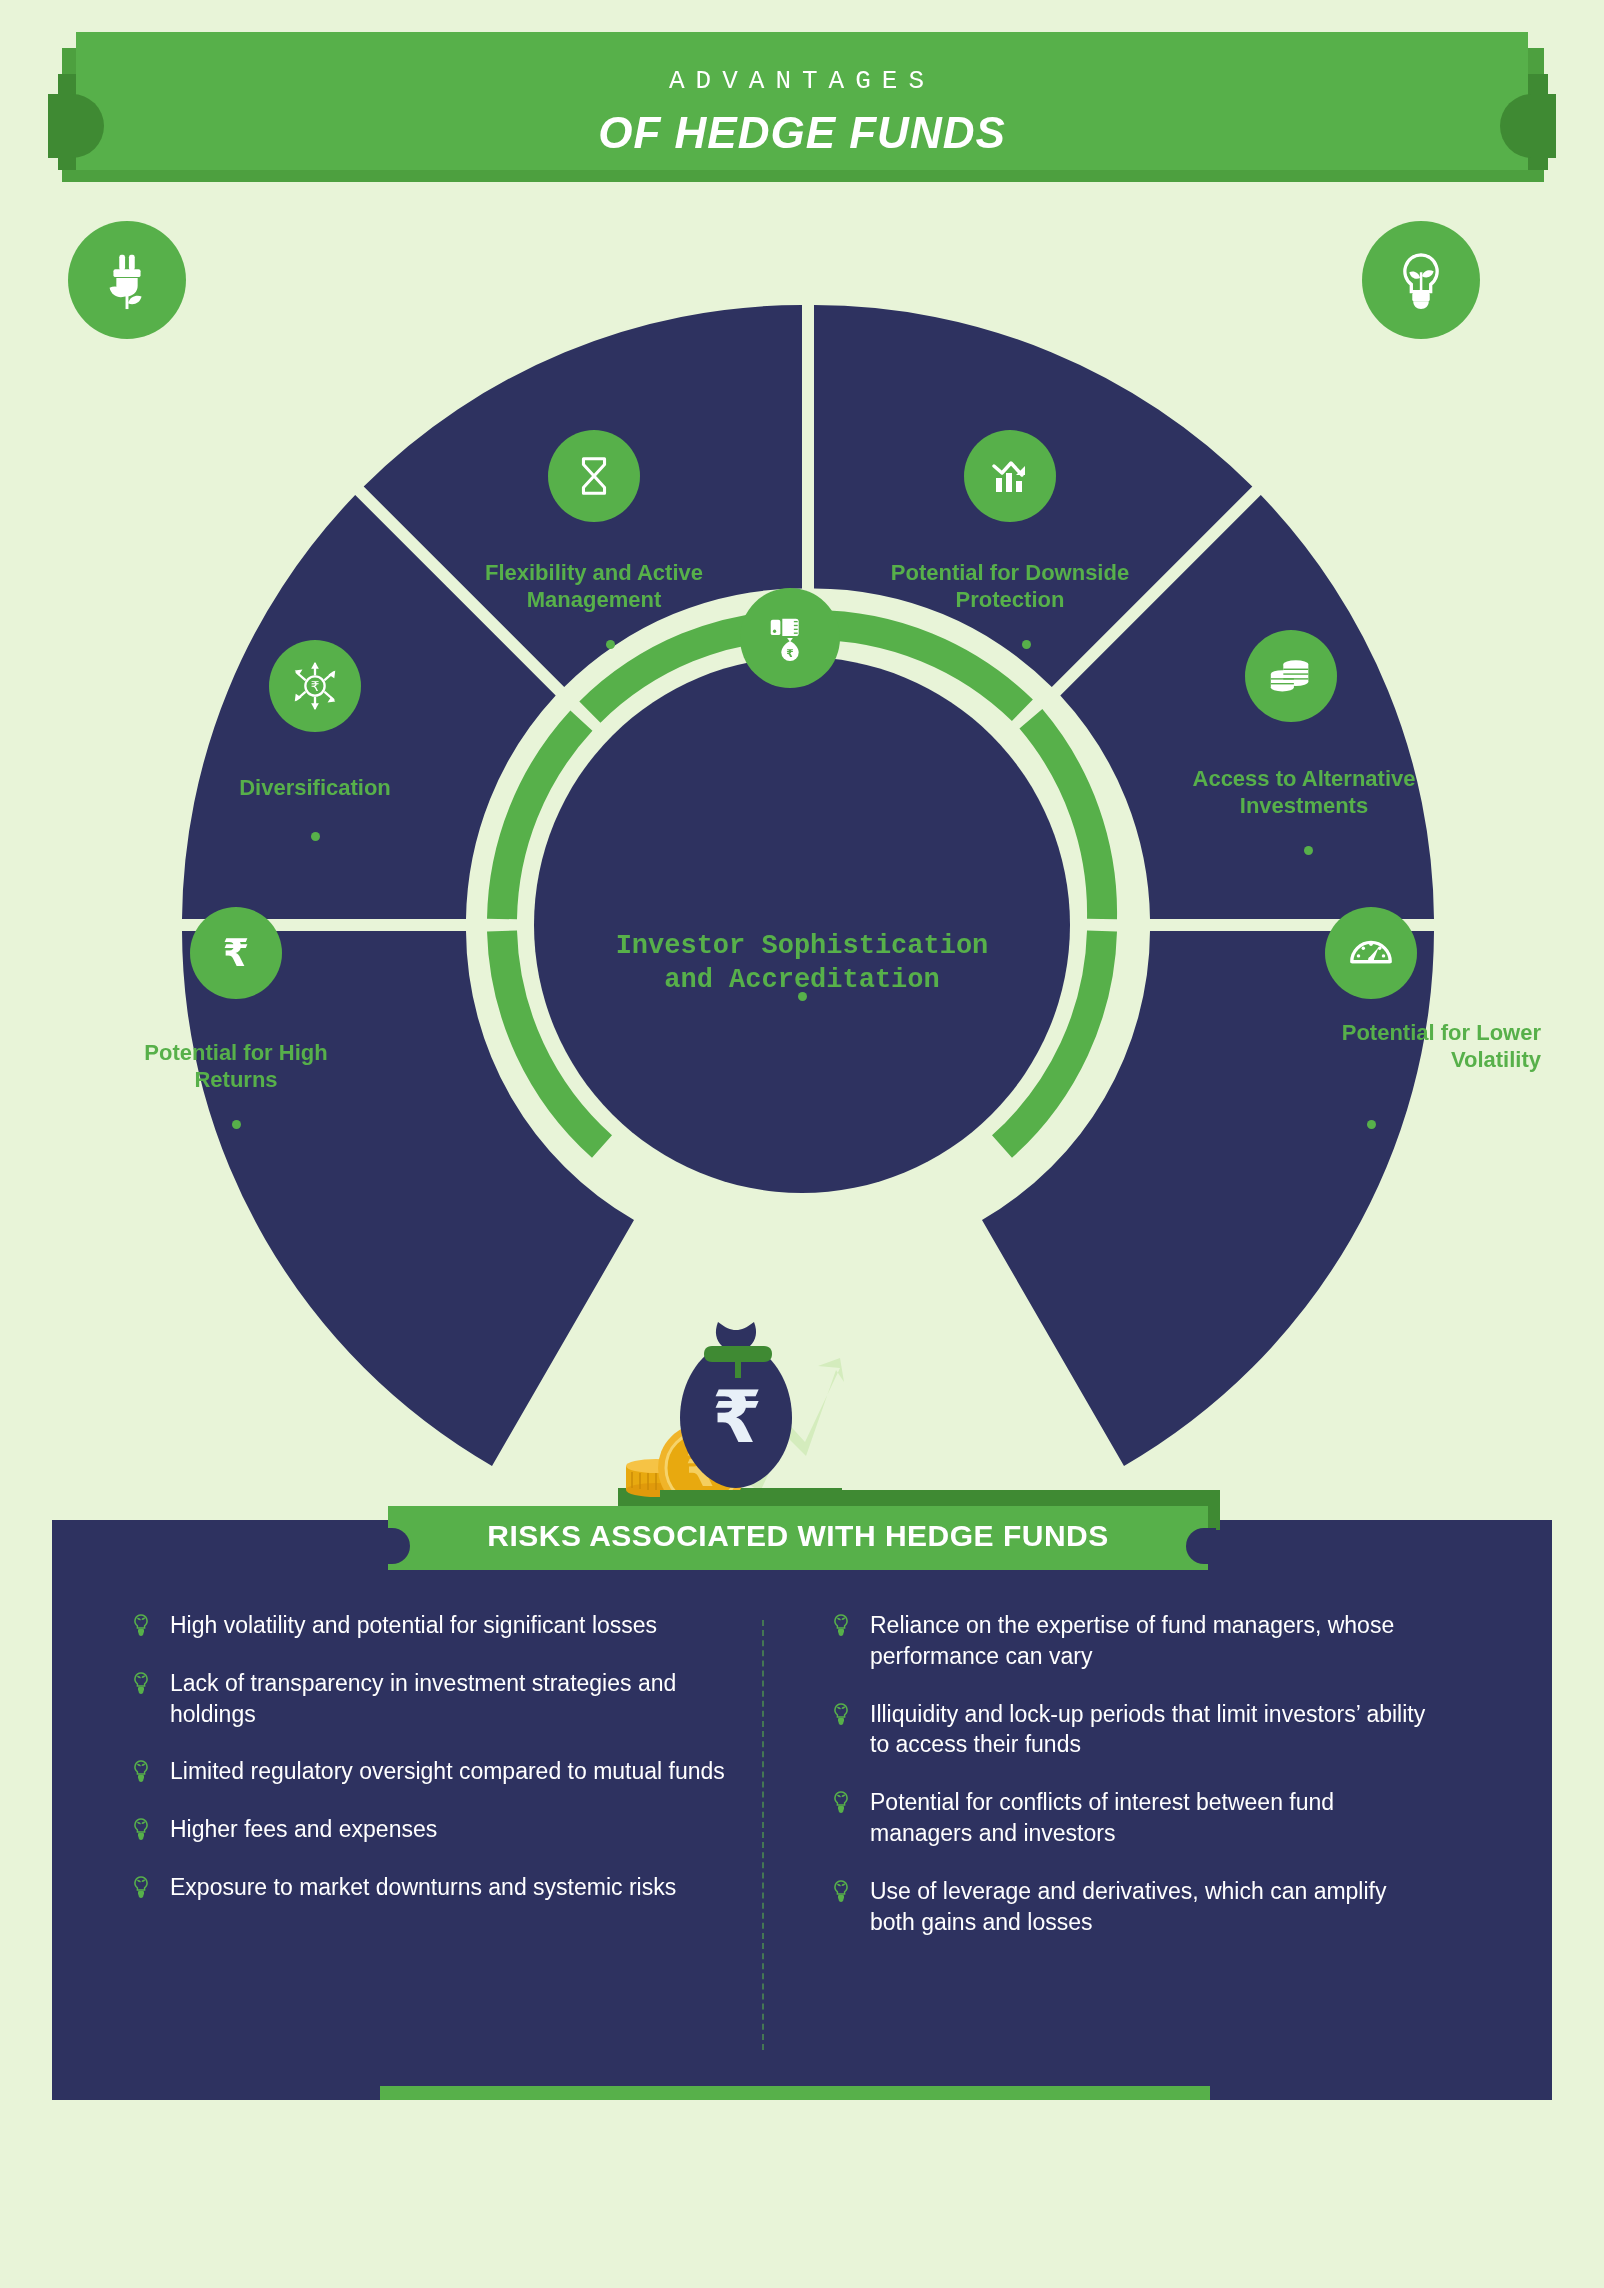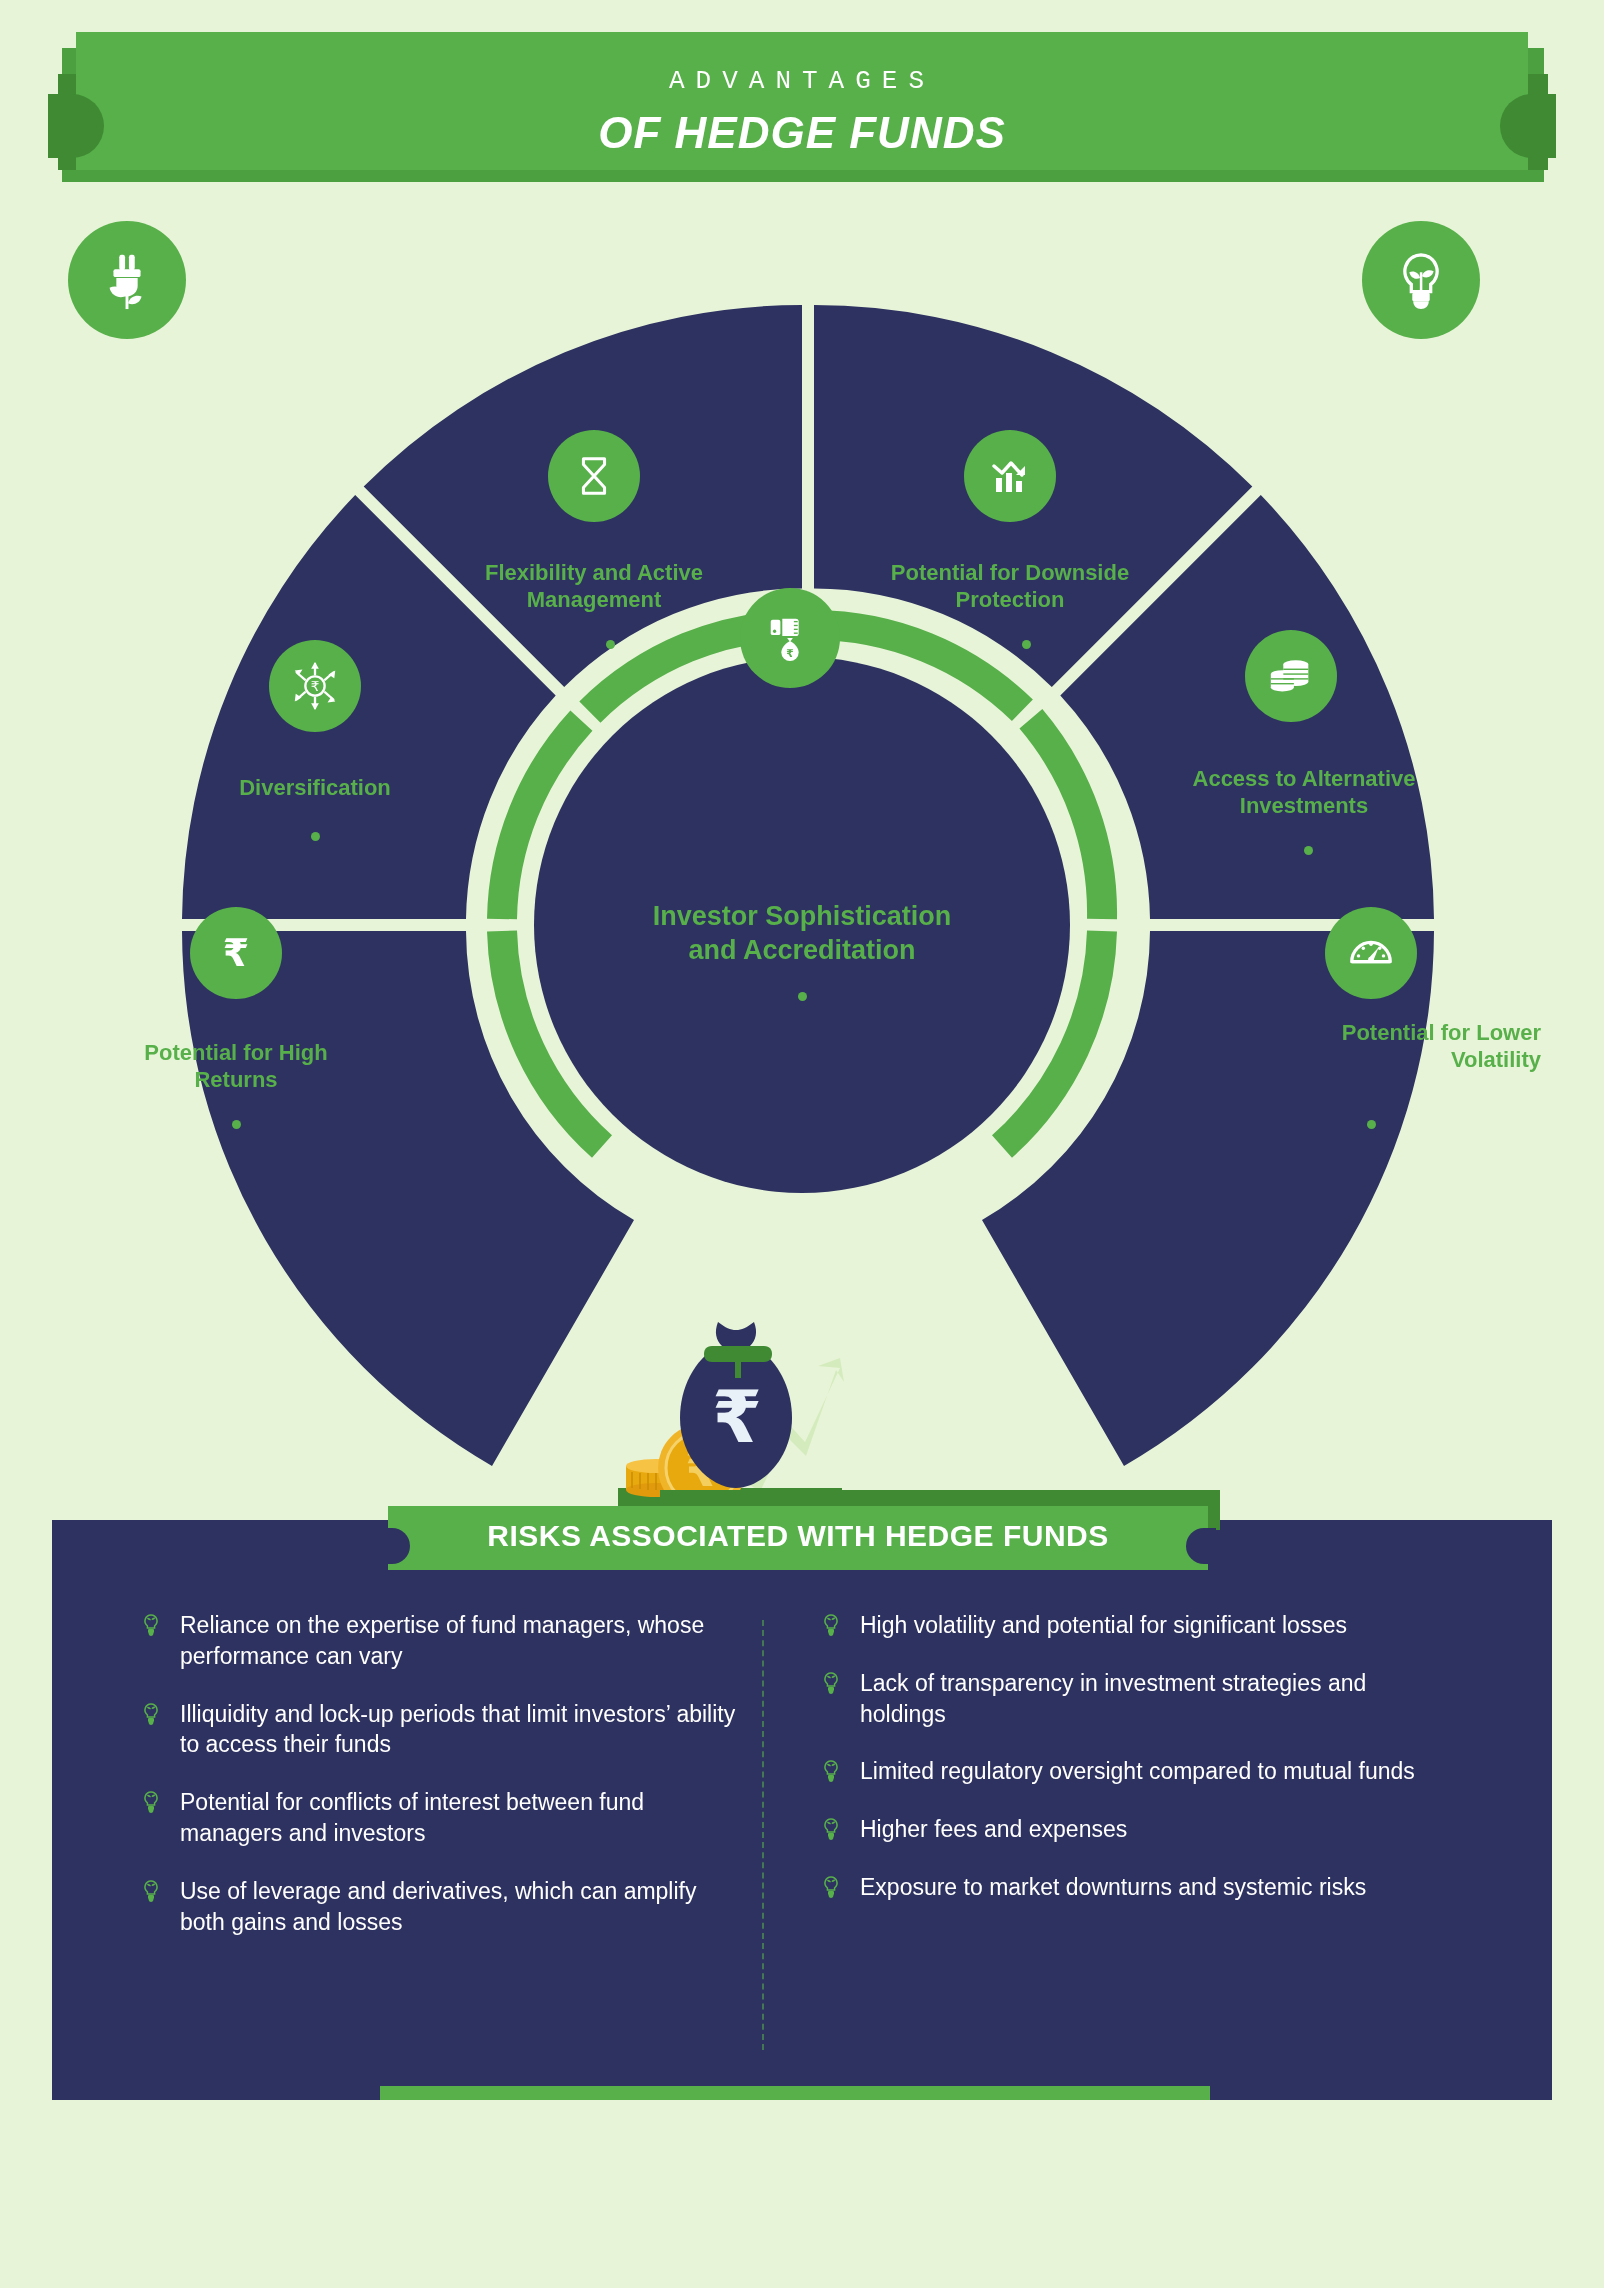--- a/index.html
+++ b/index.html
@@ -325,21 +325,21 @@
     <span>Returns</span>
   </div>
   <div class="seg-dot" style="left:170px;top:840px;"></div>
 
   <div class="seg-label" style="left:1139px;top:740px;width:340px;text-align:right;">
     <span>Potential for Lower</span><br>
     <span>Volatility</span>
   </div>
   <div class="seg-dot" style="left:1305px;top:840px;"></div>
 
-  <div class="center-label" style="left:430px;top:620px;width:620px;">
+  <div class="center-label" style="left:430px;top:650px;width:620px;font-family:Liberation Mono, monospace;">
     <span>Investor Sophistication</span><br>
     <span>and Accreditation</span>
   </div>
   <div class="seg-dot" style="left:736px;top:712px;"></div>
 </div>
 
 <div class="money-illus">
   <svg width="260" height="270" viewBox="0 0 260 270">
 
     <path d="M150 215 L185 150 L205 172 L240 98 L218 96 L240 88 L244 112 L236 100 L206 186 L186 166 L160 222 Z" fill="#d4ecbd"></path>
@@ -380,20 +380,83 @@
 <div class="risk-panel"></div>
 <div class="risk-banner-shadow"></div>
 <div class="risk-banner"></div>
 <div class="risk-banner-notch-l"></div>
 <div class="risk-banner-notch-r"></div>
 <div class="risk-banner-title">RISKS ASSOCIATED WITH HEDGE FUNDS</div>
 
 <div class="risk-divider"></div>
 
 <div class="risk-cols">
+  <div class="risk-col left">
+    <div class="risk-item">
+      <span class="risk-bulb">
+        <svg width="18" height="22" viewBox="0 0 18 22">
+            <path d="M9 1a6 6 0 0 0-3.6 10.8V14h7.2v-2.2A6 6 0 0 0 9 1z" fill="none" stroke="#57b04a" stroke-width="1.5"></path>
+            <rect x="6" y="15" width="6" height="4" rx="1" fill="#57b04a"></rect>
+            <path d="M6.5 19h5c0 2-1.2 3-2.5 3s-2.5-1-2.5-3z" fill="#57b04a"></path>
+            <path d="M9 6c-1-2-3-2.5-4-2 .5 2 3 2.6 4 2z" fill="#57b04a"></path>
+            <path d="M9.4 5.6c.6-2 2.8-2.6 4-2-.6 2-2.6 2.8-4 2z" fill="#57b04a"></path>
+          </svg>
+      </span>
+      <span class="risk-text">High volatility and potential for significant losses</span>
+    </div>
+    <div class="risk-item">
+      <span class="risk-bulb">
+        <svg width="18" height="22" viewBox="0 0 18 22">
+            <path d="M9 1a6 6 0 0 0-3.6 10.8V14h7.2v-2.2A6 6 0 0 0 9 1z" fill="none" stroke="#57b04a" stroke-width="1.5"></path>
+            <rect x="6" y="15" width="6" height="4" rx="1" fill="#57b04a"></rect>
+            <path d="M6.5 19h5c0 2-1.2 3-2.5 3s-2.5-1-2.5-3z" fill="#57b04a"></path>
+            <path d="M9 6c-1-2-3-2.5-4-2 .5 2 3 2.6 4 2z" fill="#57b04a"></path>
+            <path d="M9.4 5.6c.6-2 2.8-2.6 4-2-.6 2-2.6 2.8-4 2z" fill="#57b04a"></path>
+          </svg>
+      </span>
+      <span class="risk-text">Lack of transparency in investment strategies and holdings</span>
+    </div>
+    <div class="risk-item">
+      <span class="risk-bulb">
+        <svg width="18" height="22" viewBox="0 0 18 22">
+            <path d="M9 1a6 6 0 0 0-3.6 10.8V14h7.2v-2.2A6 6 0 0 0 9 1z" fill="none" stroke="#57b04a" stroke-width="1.5"></path>
+            <rect x="6" y="15" width="6" height="4" rx="1" fill="#57b04a"></rect>
+            <path d="M6.5 19h5c0 2-1.2 3-2.5 3s-2.5-1-2.5-3z" fill="#57b04a"></path>
+            <path d="M9 6c-1-2-3-2.5-4-2 .5 2 3 2.6 4 2z" fill="#57b04a"></path>
+            <path d="M9.4 5.6c.6-2 2.8-2.6 4-2-.6 2-2.6 2.8-4 2z" fill="#57b04a"></path>
+          </svg>
+      </span>
+      <span class="risk-text">Limited regulatory oversight compared to mutual funds</span>
+    </div>
+    <div class="risk-item">
+      <span class="risk-bulb">
+        <svg width="18" height="22" viewBox="0 0 18 22">
+            <path d="M9 1a6 6 0 0 0-3.6 10.8V14h7.2v-2.2A6 6 0 0 0 9 1z" fill="none" stroke="#57b04a" stroke-width="1.5"></path>
+            <rect x="6" y="15" width="6" height="4" rx="1" fill="#57b04a"></rect>
+            <path d="M6.5 19h5c0 2-1.2 3-2.5 3s-2.5-1-2.5-3z" fill="#57b04a"></path>
+            <path d="M9 6c-1-2-3-2.5-4-2 .5 2 3 2.6 4 2z" fill="#57b04a"></path>
+            <path d="M9.4 5.6c.6-2 2.8-2.6 4-2-.6 2-2.6 2.8-4 2z" fill="#57b04a"></path>
+          </svg>
+      </span>
+      <span class="risk-text">Higher fees and expenses</span>
+    </div>
+    <div class="risk-item">
+      <span class="risk-bulb">
+        <svg width="18" height="22" viewBox="0 0 18 22">
+            <path d="M9 1a6 6 0 0 0-3.6 10.8V14h7.2v-2.2A6 6 0 0 0 9 1z" fill="none" stroke="#57b04a" stroke-width="1.5"></path>
+            <rect x="6" y="15" width="6" height="4" rx="1" fill="#57b04a"></rect>
+            <path d="M6.5 19h5c0 2-1.2 3-2.5 3s-2.5-1-2.5-3z" fill="#57b04a"></path>
+            <path d="M9 6c-1-2-3-2.5-4-2 .5 2 3 2.6 4 2z" fill="#57b04a"></path>
+            <path d="M9.4 5.6c.6-2 2.8-2.6 4-2-.6 2-2.6 2.8-4 2z" fill="#57b04a"></path>
+          </svg>
+      </span>
+      <span class="risk-text">Exposure to market downturns and systemic risks</span>
+    </div>
+  </div>
+
   <div class="risk-col right">
     <div class="risk-item">
       <span class="risk-bulb">
         <svg width="18" height="22" viewBox="0 0 18 22">
             <path d="M9 1a6 6 0 0 0-3.6 10.8V14h7.2v-2.2A6 6 0 0 0 9 1z" fill="none" stroke="#57b04a" stroke-width="1.5"></path>
             <rect x="6" y="15" width="6" height="4" rx="1" fill="#57b04a"></rect>
             <path d="M6.5 19h5c0 2-1.2 3-2.5 3s-2.5-1-2.5-3z" fill="#57b04a"></path>
             <path d="M9 6c-1-2-3-2.5-4-2 .5 2 3 2.6 4 2z" fill="#57b04a"></path>
             <path d="M9.4 5.6c.6-2 2.8-2.6 4-2-.6 2-2.6 2.8-4 2z" fill="#57b04a"></path>
           </svg>
@@ -430,83 +493,20 @@
             <path d="M9 1a6 6 0 0 0-3.6 10.8V14h7.2v-2.2A6 6 0 0 0 9 1z" fill="none" stroke="#57b04a" stroke-width="1.5"></path>
             <rect x="6" y="15" width="6" height="4" rx="1" fill="#57b04a"></rect>
             <path d="M6.5 19h5c0 2-1.2 3-2.5 3s-2.5-1-2.5-3z" fill="#57b04a"></path>
             <path d="M9 6c-1-2-3-2.5-4-2 .5 2 3 2.6 4 2z" fill="#57b04a"></path>
             <path d="M9.4 5.6c.6-2 2.8-2.6 4-2-.6 2-2.6 2.8-4 2z" fill="#57b04a"></path>
           </svg>
       </span>
       <span class="risk-text">Use of leverage and derivatives, which can amplify both gains and losses</span>
     </div>
   </div>
-
-  <div class="risk-col left">
-    <div class="risk-item">
-      <span class="risk-bulb">
-        <svg width="18" height="22" viewBox="0 0 18 22">
-            <path d="M9 1a6 6 0 0 0-3.6 10.8V14h7.2v-2.2A6 6 0 0 0 9 1z" fill="none" stroke="#57b04a" stroke-width="1.5"></path>
-            <rect x="6" y="15" width="6" height="4" rx="1" fill="#57b04a"></rect>
-            <path d="M6.5 19h5c0 2-1.2 3-2.5 3s-2.5-1-2.5-3z" fill="#57b04a"></path>
-            <path d="M9 6c-1-2-3-2.5-4-2 .5 2 3 2.6 4 2z" fill="#57b04a"></path>
-            <path d="M9.4 5.6c.6-2 2.8-2.6 4-2-.6 2-2.6 2.8-4 2z" fill="#57b04a"></path>
-          </svg>
-      </span>
-      <span class="risk-text">High volatility and potential for significant losses</span>
-    </div>
-    <div class="risk-item">
-      <span class="risk-bulb">
-        <svg width="18" height="22" viewBox="0 0 18 22">
-            <path d="M9 1a6 6 0 0 0-3.6 10.8V14h7.2v-2.2A6 6 0 0 0 9 1z" fill="none" stroke="#57b04a" stroke-width="1.5"></path>
-            <rect x="6" y="15" width="6" height="4" rx="1" fill="#57b04a"></rect>
-            <path d="M6.5 19h5c0 2-1.2 3-2.5 3s-2.5-1-2.5-3z" fill="#57b04a"></path>
-            <path d="M9 6c-1-2-3-2.5-4-2 .5 2 3 2.6 4 2z" fill="#57b04a"></path>
-            <path d="M9.4 5.6c.6-2 2.8-2.6 4-2-.6 2-2.6 2.8-4 2z" fill="#57b04a"></path>
-          </svg>
-      </span>
-      <span class="risk-text">Lack of transparency in investment strategies and holdings</span>
-    </div>
-    <div class="risk-item">
-      <span class="risk-bulb">
-        <svg width="18" height="22" viewBox="0 0 18 22">
-            <path d="M9 1a6 6 0 0 0-3.6 10.8V14h7.2v-2.2A6 6 0 0 0 9 1z" fill="none" stroke="#57b04a" stroke-width="1.5"></path>
-            <rect x="6" y="15" width="6" height="4" rx="1" fill="#57b04a"></rect>
-            <path d="M6.5 19h5c0 2-1.2 3-2.5 3s-2.5-1-2.5-3z" fill="#57b04a"></path>
-            <path d="M9 6c-1-2-3-2.5-4-2 .5 2 3 2.6 4 2z" fill="#57b04a"></path>
-            <path d="M9.4 5.6c.6-2 2.8-2.6 4-2-.6 2-2.6 2.8-4 2z" fill="#57b04a"></path>
-          </svg>
-      </span>
-      <span class="risk-text">Limited regulatory oversight compared to mutual funds</span>
-    </div>
-    <div class="risk-item">
-      <span class="risk-bulb">
-        <svg width="18" height="22" viewBox="0 0 18 22">
-            <path d="M9 1a6 6 0 0 0-3.6 10.8V14h7.2v-2.2A6 6 0 0 0 9 1z" fill="none" stroke="#57b04a" stroke-width="1.5"></path>
-            <rect x="6" y="15" width="6" height="4" rx="1" fill="#57b04a"></rect>
-            <path d="M6.5 19h5c0 2-1.2 3-2.5 3s-2.5-1-2.5-3z" fill="#57b04a"></path>
-            <path d="M9 6c-1-2-3-2.5-4-2 .5 2 3 2.6 4 2z" fill="#57b04a"></path>
-            <path d="M9.4 5.6c.6-2 2.8-2.6 4-2-.6 2-2.6 2.8-4 2z" fill="#57b04a"></path>
-          </svg>
-      </span>
-      <span class="risk-text">Higher fees and expenses</span>
-    </div>
-    <div class="risk-item">
-      <span class="risk-bulb">
-        <svg width="18" height="22" viewBox="0 0 18 22">
-            <path d="M9 1a6 6 0 0 0-3.6 10.8V14h7.2v-2.2A6 6 0 0 0 9 1z" fill="none" stroke="#57b04a" stroke-width="1.5"></path>
-            <rect x="6" y="15" width="6" height="4" rx="1" fill="#57b04a"></rect>
-            <path d="M6.5 19h5c0 2-1.2 3-2.5 3s-2.5-1-2.5-3z" fill="#57b04a"></path>
-            <path d="M9 6c-1-2-3-2.5-4-2 .5 2 3 2.6 4 2z" fill="#57b04a"></path>
-            <path d="M9.4 5.6c.6-2 2.8-2.6 4-2-.6 2-2.6 2.8-4 2z" fill="#57b04a"></path>
-          </svg>
-      </span>
-      <span class="risk-text">Exposure to market downturns and systemic risks</span>
-    </div>
-  </div>
 </div>
 
 <div class="risk-underline"></div>
 
 <div class="footer">
   
   
   
   
   

